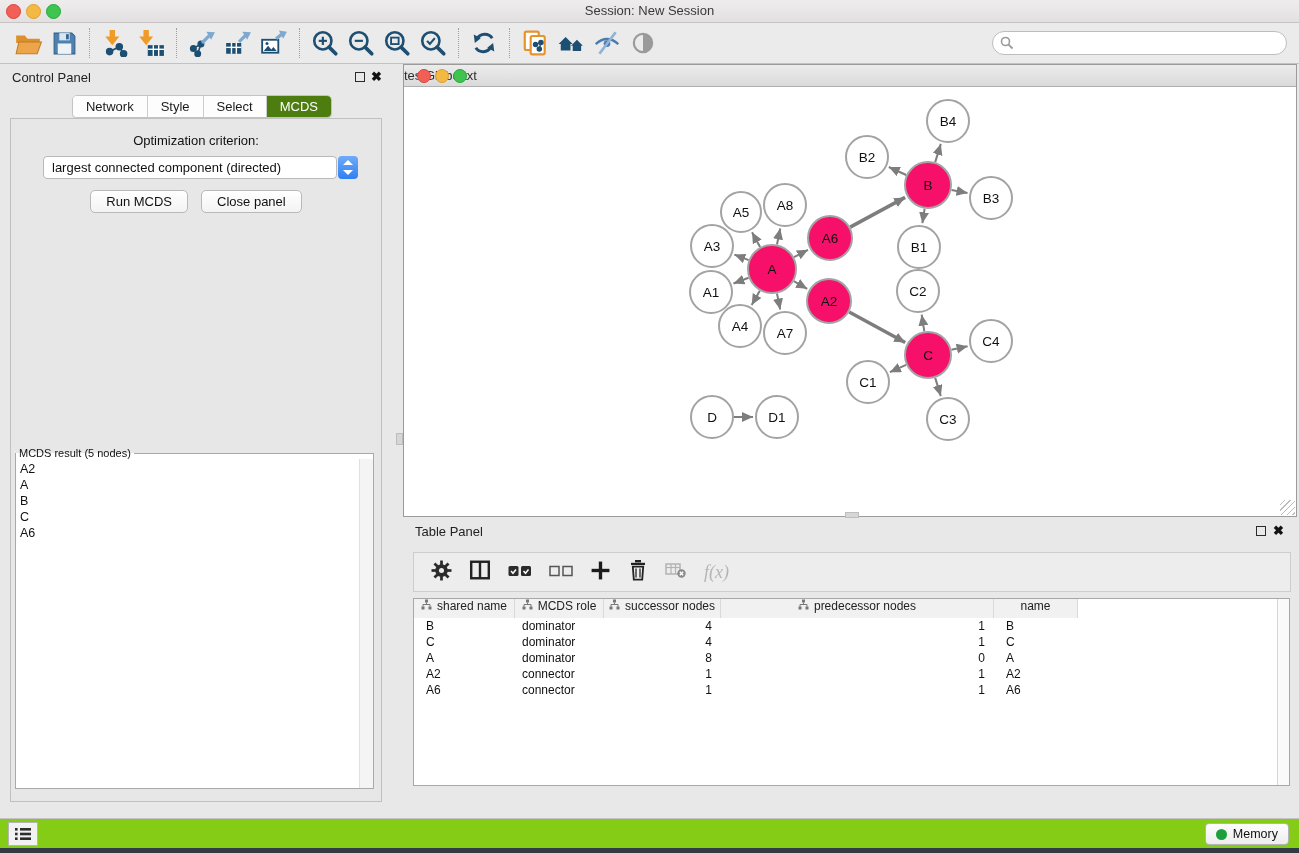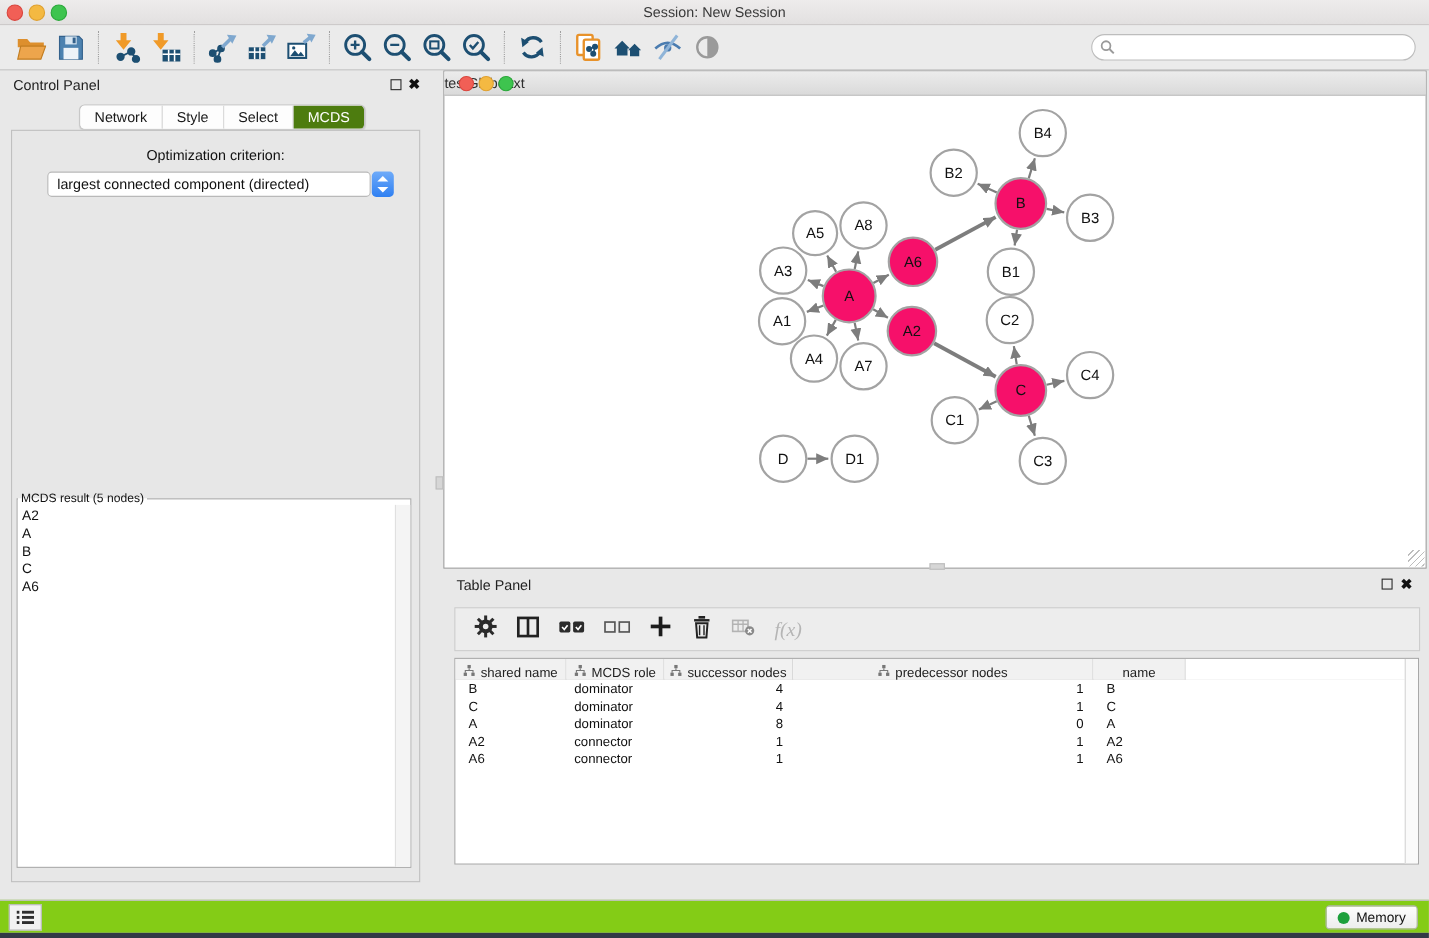--- a/index.html
+++ b/index.html
@@ -92,21 +92,21 @@
   #table-panel .float-ico { right:33px; }
   #table-panel .close-ico { right:15px; }
   #tp-toolbar { position:absolute; left:10px; right:8px; top:34px; height:40px;
     background:#ededed; border:1px solid #cdcdcd; display:flex; align-items:center;
     gap:17px; padding-left:17px; }
   .fx-label { font-family:"Liberation Serif", serif; font-style:italic; font-size:18px; color:#b5b5b5; }
 
   #tp-table { position:absolute; left:10px; right:9px; top:80px; height:188px;
     background:#fff; border:1px solid #a8a8a8; font-size:12px; color:#111; overflow:hidden; }
   #tp-thead { display:flex; height:19px; border-bottom:1px solid #c2c2c2; }
-  .th { display:flex; align-items:flex-end; justify-content:center; gap:5px; height:19px;
+  .th { display:flex; align-items:flex-start; justify-content:center; gap:5px; height:19px;
     background:#f1f1f1; border-right:1px solid #d9d9d9; font-size:12px; color:#222; }
   .th.cf { background:#fff; border-right:none; flex:1; }
   .c0 { width:101px; } .c1 { width:89px; } .c2 { width:117px; } .c3 { width:273px; } .c4 { width:84px; }
   .tr { display:flex; height:16px; align-items:center; }
   .td { height:16px; line-height:16px; white-space:nowrap; }
   .td.c0 { padding-left:12px; } .td.c1 { padding-left:7px; }
   .td.c2, .td.c3 { text-align:right; padding-right:9px; }
   .td.c4 { padding-left:12px; }
   #tp-scroll { position:absolute; right:0; top:0; bottom:0; width:12px;
     background:#fafafa; border-left:1px solid #d5d5d5; }
@@ -303,20 +303,24 @@
     </span>
   </div>
   <div id="cp-body">
     <div id="opt-label">Optimization criterion:</div>
     <div id="dropdown">
       <div class="field">largest connected component (directed)</div>
       <div class="stepper">
         <span class="chev up"></span>
           <span class="chev down"></span>
       </div>
+    </div>
+    <div id="cp-buttons">
+      <button class="pbtn">Run MCDS</button>
+      <button class="pbtn">Close panel</button>
     </div>
     <fieldset id="mcds-box">
       <legend>MCDS result (5 nodes)</legend>
       <div style="position:relative; width:100%; height:100%;">
         <div id="mcds-list">
             <div class="list-item">A2</div>
             <div class="list-item">A</div>
             <div class="list-item">B</div>
             <div class="list-item">C</div>
             <div class="list-item">A6</div>

